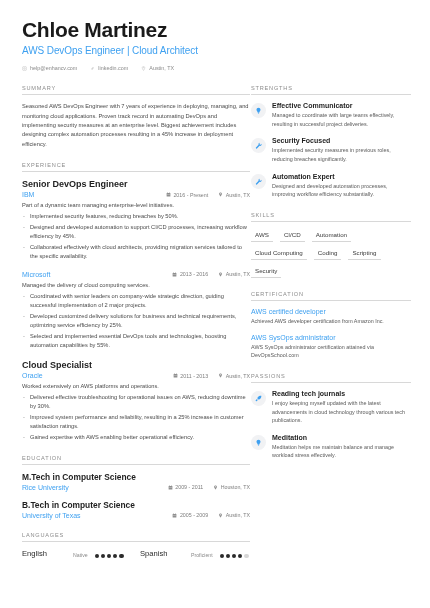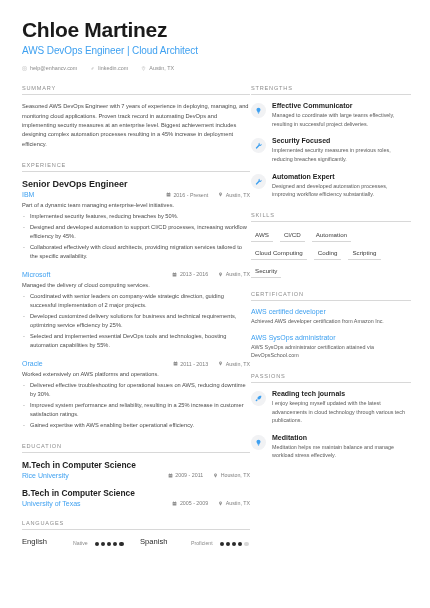--- a/index.html
+++ b/index.html
@@ -304,20 +304,21 @@
           </div>
           <div class="job-desc">Managed the delivery of cloud computing services.</div>
           <ul class="bullets">
             <li>Coordinated with senior leaders on company-wide strategic direction, guiding successful implementation of 2 major projects.</li>
             <li>Developed customized delivery solutions for business and technical requirements, optimizing service efficiency by 25%.</li>
             <li>Selected and implemented essential DevOps tools and technologies, boosting automation capabilities by 55%.</li>
           </ul>
         </div>
 
         <div class="job">
+          <div class="job-title">Cloud Specialist</div>
           <div class="job-meta">
             <div class="job-company">Oracle</div>
             <div class="meta-chip">
               <span>
                 <svg width="5" height="5" viewBox="0 0 16 16">
                     <rect x="2" y="3.5" width="12" height="11" rx="1" fill="#8f8f8f"></rect>
                     <rect x="3.5" y="1" width="1.6" height="3" fill="#8f8f8f"></rect>
                     <rect x="10.9" y="1" width="1.6" height="3" fill="#8f8f8f"></rect>
                     <rect x="3.4" y="6.6" width="9.2" height="0.9" fill="#fff"></rect>
                   </svg>

